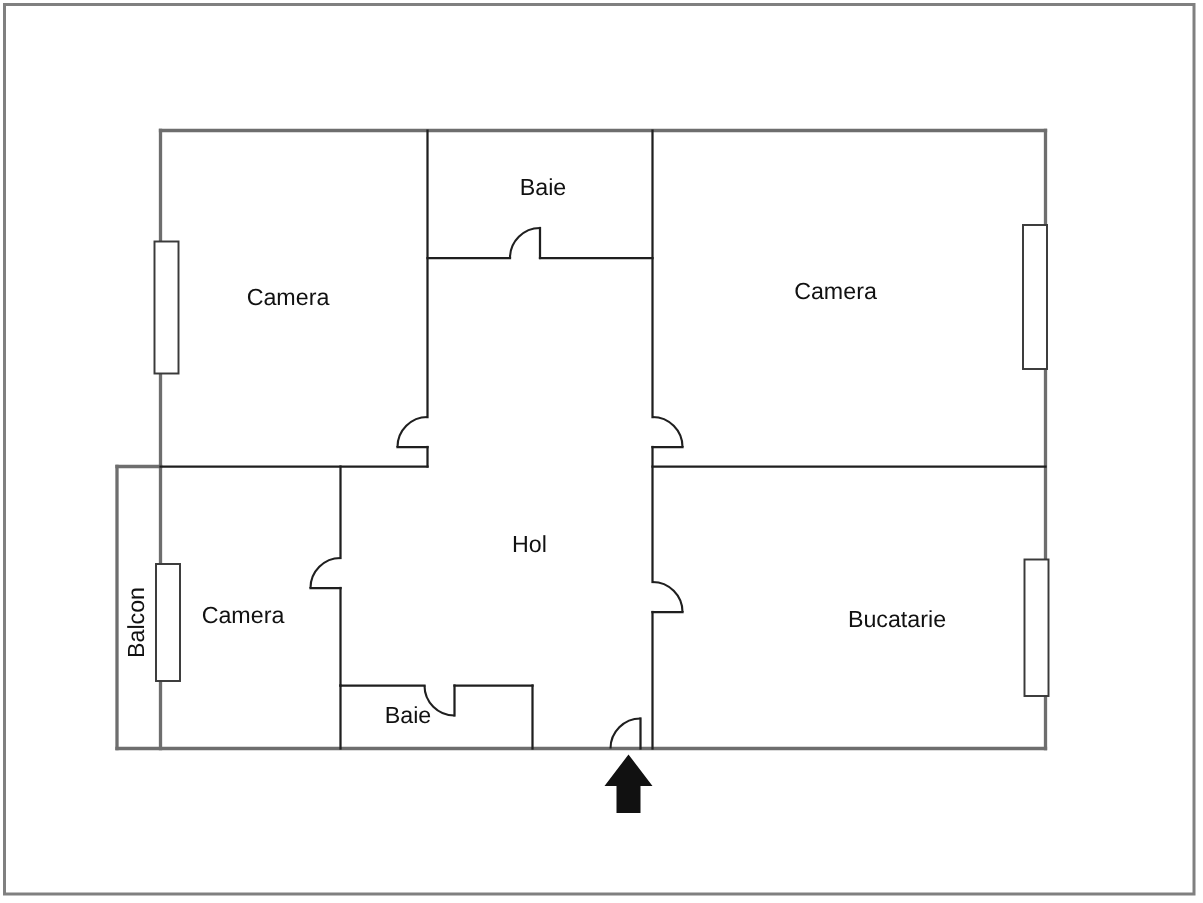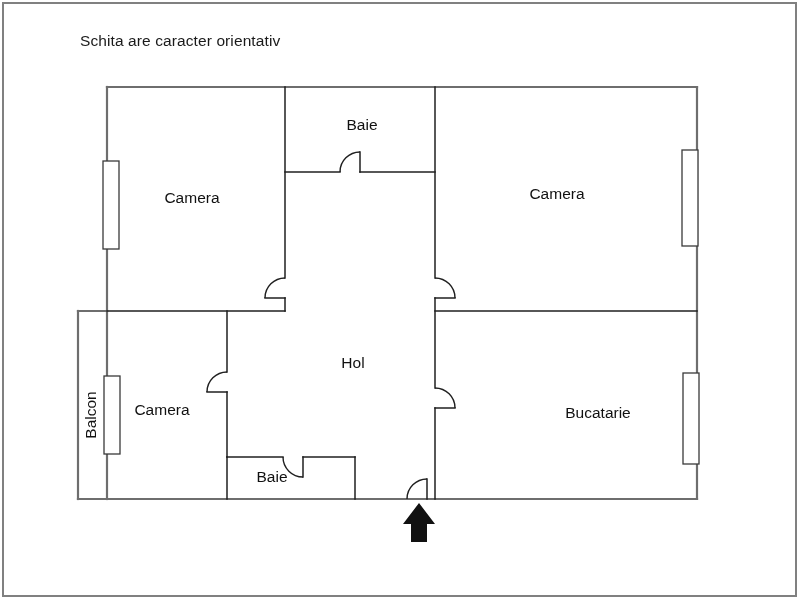--- a/index.html
+++ b/index.html
@@ -84,21 +84,20 @@
     stroke: none;
   }
 </style>
 </head>
 <body>
 
 <div id="page">
 
   <div id="outer-frame"></div>
 
-  <div id="plan-title">Schita are caracter orientativ</div>
 
   <svg id="floorplan-svg" width="802" height="602" viewBox="0 0 802 602">
 
     <g>
 
       <path class="wall" d="M 107 87 L 697 87"></path>
 
       <path class="wall" d="M 697 87 L 697 499"></path>
 
       <path class="wall" d="M 78 499 L 697 499"></path>

